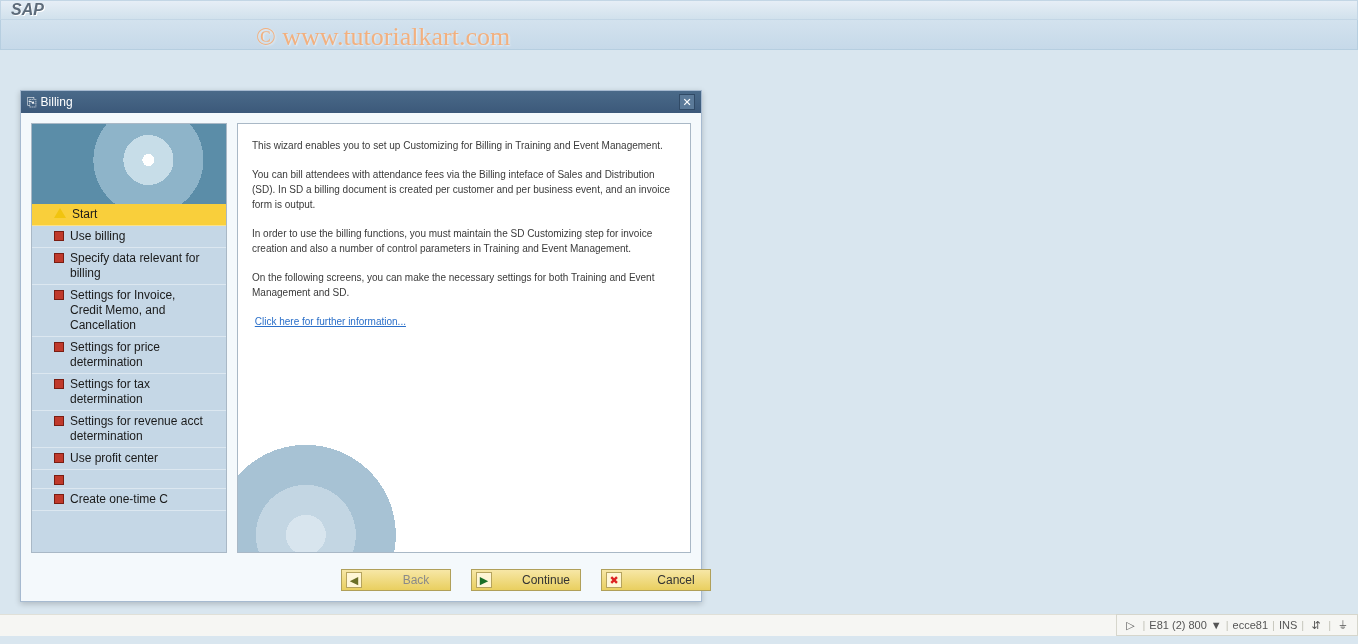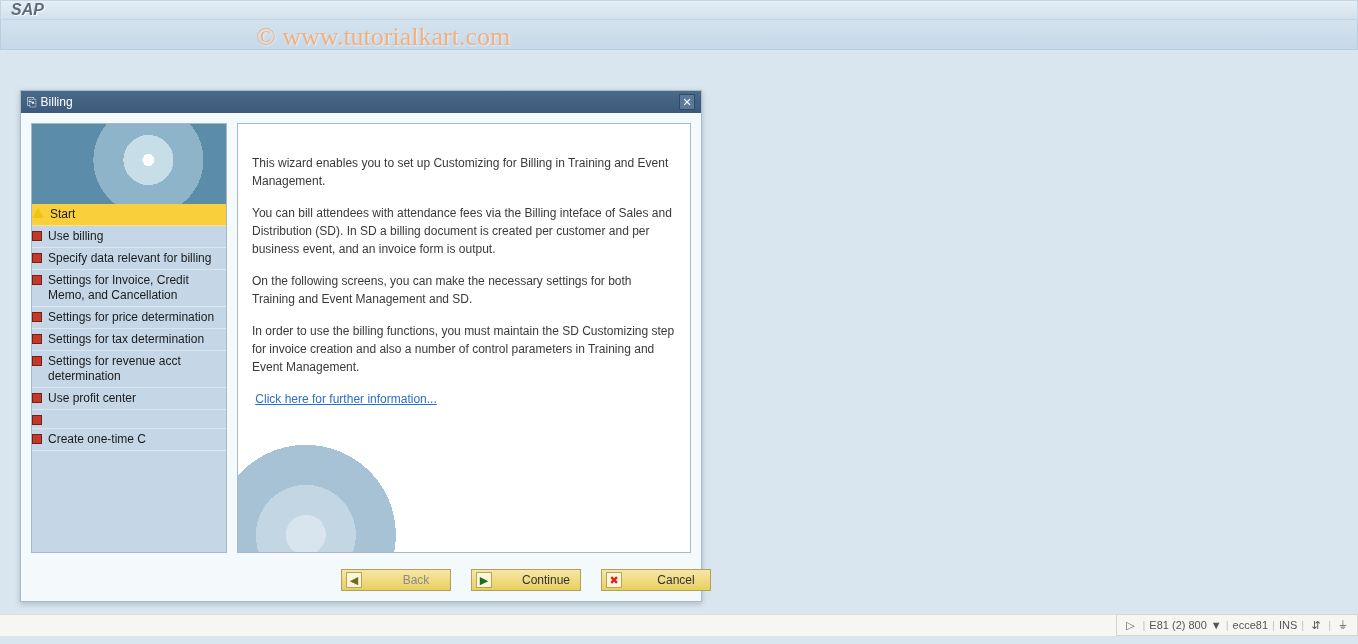--- a/index.html
+++ b/index.html
@@ -114,21 +114,21 @@
   .wizard-list {
     flex: 1;
     overflow-y: scroll;
     background: #c5d7e6;
     max-height: 350px;
   }
   .wizard-item {
     display: flex;
     align-items: flex-start;
     gap: 6px;
-    padding: 3px 0;
+    padding: 3px 22px;
     border-bottom: 1px solid rgba(255,255,255,0.4);
     cursor: pointer;
     line-height: 1.25;
   }
   .wizard-item.active {
     background: #f9cf3b;
   }
   .wizard-item .item-icon {
     width: 10px; height: 10px;
     margin-top: 2px;
@@ -154,23 +154,23 @@
   
   .wizard-list::-webkit-scrollbar { width: 16px; }
   .wizard-list::-webkit-scrollbar-track { background: #e3e9ef; border-left:1px solid #c3cedb; }
   .wizard-list::-webkit-scrollbar-thumb { background: #c6d2de; border:1px solid #a5b4c3; }
 
   
   .content-col {
     flex: 1;
     background: #fff;
     border: 1px solid #a9b8c6;
-    padding: 30px 14px;
+    padding: 14px 14px;
     color: #3a3a3a;
-    font-size: 12px;
+    font-size: 10px;
     line-height: 1.5;
     height: 430px;
     background:
       linear-gradient(#ffffff 73%, rgba(200,220,235,0.0) 73%),
       radial-gradient(circle at 15% 96%, #d8e5ee 0 20px, #c3d6e3 20px 50px, #a7c2d4 50px 90px, #ffffff 90px 100%);
   }
   .content-col p { margin-bottom: 14px; }
   .content-col a { color: #2a6fc9; }
 
   .dialog-footer {
@@ -300,22 +300,22 @@
           <div class="wizard-item">
             <span class="item-icon icon-red"></span>
             <span class="item-label">Create one-time C</span>
           </div>
         </div>
       </div>
 
       <div class="content-col">
         <p>This wizard enables you to set up Customizing for Billing in Training and Event Management.</p>
         <p>You can bill attendees with attendance fees via the Billing inteface of Sales and Distribution (SD). In SD a billing document is created per customer and per business event, and an invoice form is output.</p>
+        <p>In order to use the billing functions, you must maintain the SD Customizing step for invoice creation and also a number of control parameters in Training and Event Management.</p>
         <p>On the following screens, you can make the necessary settings for both Training and Event Management and SD.</p>
-        <p>In order to use the billing functions, you must maintain the SD Customizing step for invoice creation and also a number of control parameters in Training and Event Management.</p>
         <p>&nbsp;<a href="#">Click here for further information...</a></p>
       </div>
     </div>
 
     <div class="dialog-footer">
       <button class="sap-btn disabled">
         <span class="btn-icon back">◀</span>
         <span class="btn-text">Back</span>
       </button>
       <button class="sap-btn">

